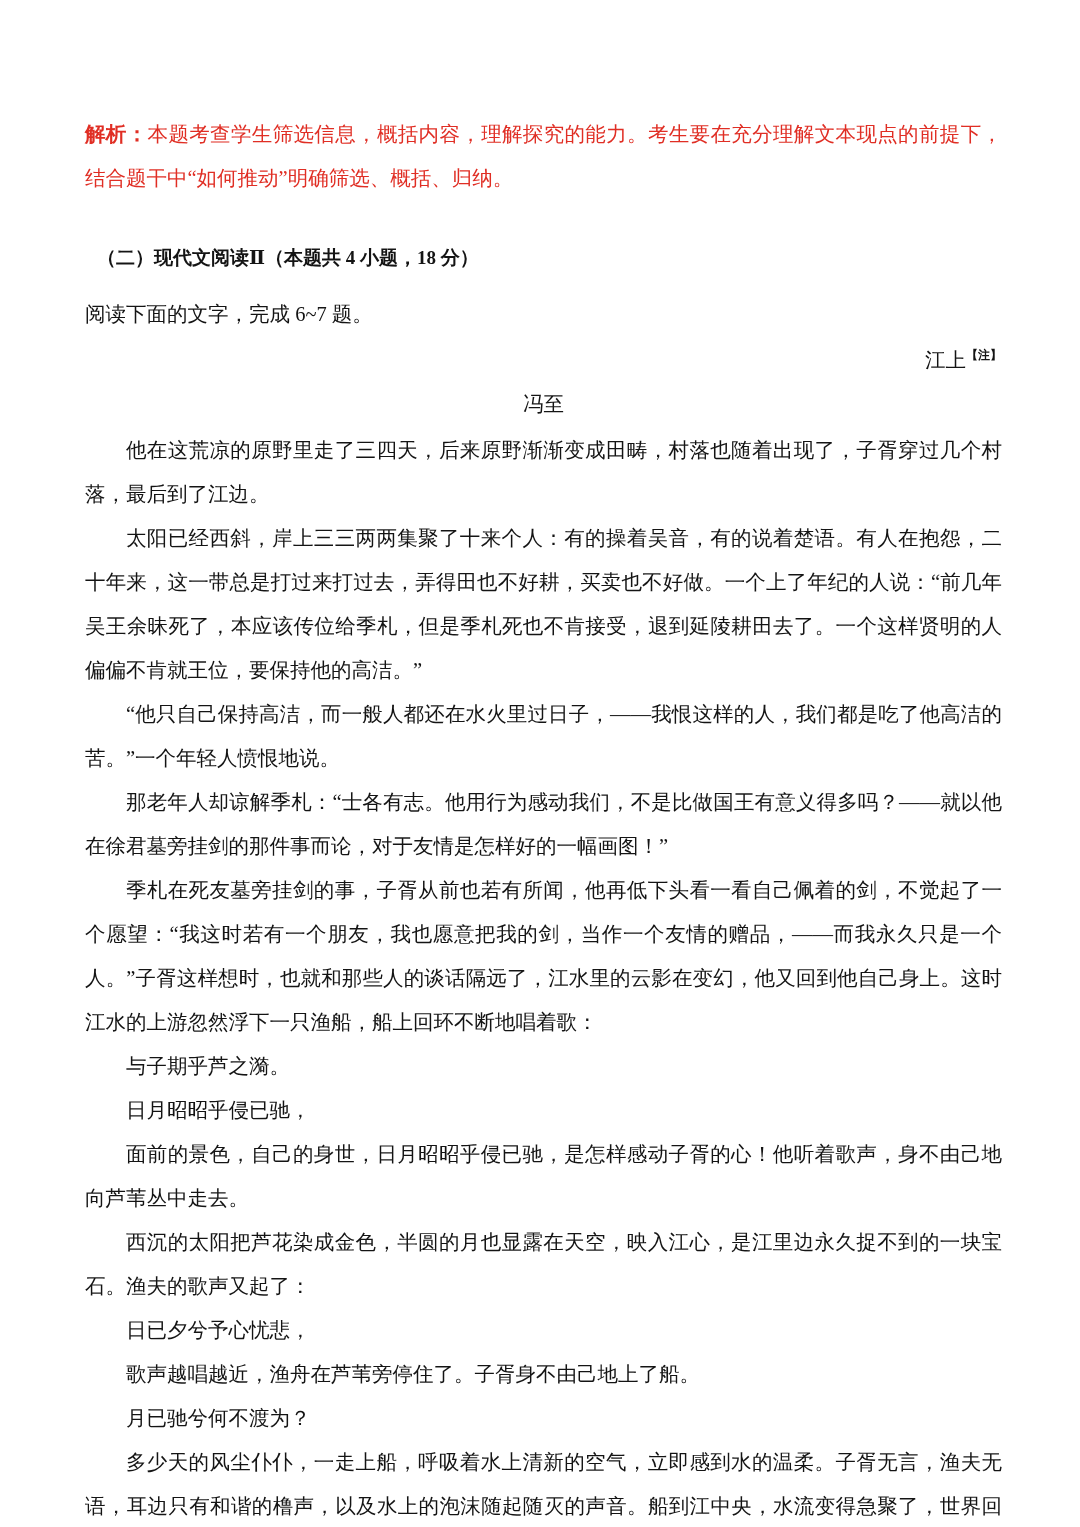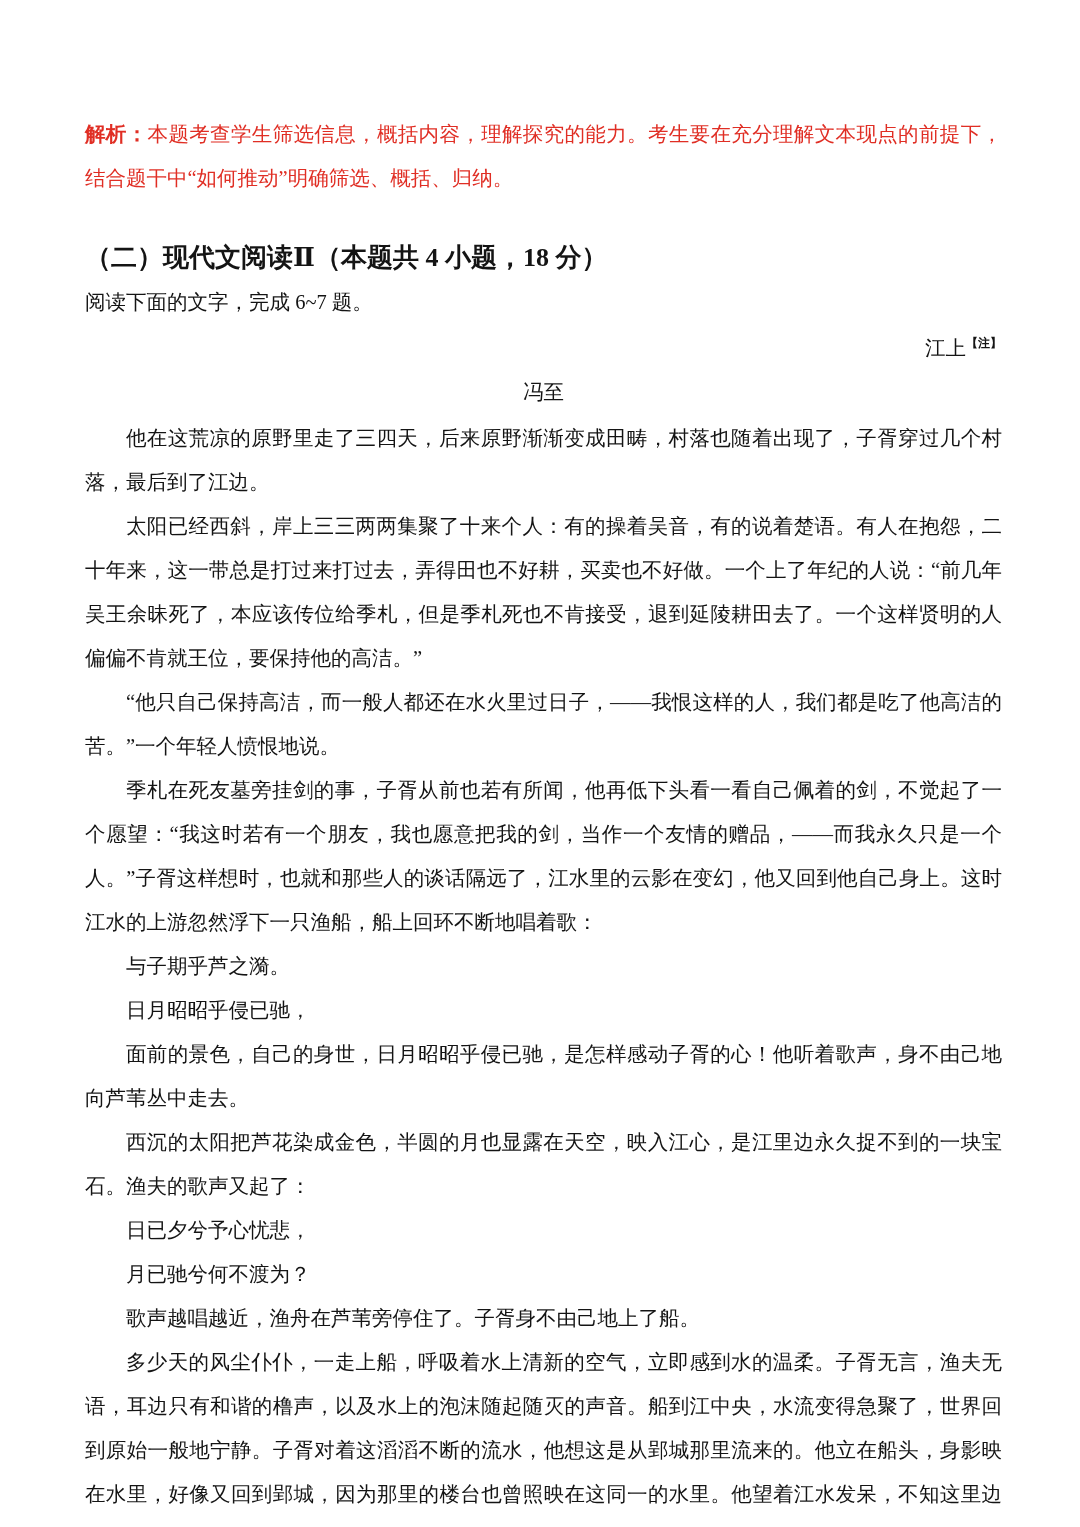--- a/index.html
+++ b/index.html
@@ -8,21 +8,21 @@
     width:1080px; min-height:1527px; box-sizing:border-box;
     margin:0 auto; background:var(--paper);
     padding:112px 78px 70px 85px;
     font-family:"Liberation Serif","DejaVu Serif",serif;
     font-size:20.5px; line-height:44px; color:var(--ink);
     text-align:justify;
   }
   .analysis { margin:0 0 36px 0; color:var(--accent); }
   .analysis .analysis-label { font-weight:bold; }
   .section-heading {
-    margin:0; font-size:26px; font-weight:bold;
+    margin:12px; font-size:19px; font-weight:bold;
     line-height:44px; color:var(--ink); text-align:left;
   }
   .instruction { margin:0; }
   .passage-title { margin:2px 0 0 0; text-align:right; }
   .passage-title sup.note {
     font-weight:bold; font-size:12px; vertical-align:super; line-height:0;
   }
   .passage-author { margin:0 0 2px 0; text-align:center; }
   .para { margin:0; text-indent:2em; }
   .para.song { text-indent:2em; text-align:left; }
@@ -39,24 +39,25 @@
   <p class="instruction">阅读下面的文字，完成 6~7 题。</p>
 
   <p class="passage-title"><span>江上</span><sup class="note">【注】</sup></p>
 
   <p class="passage-author">冯至</p>
 
   <div id="passage-body">
       <p class="para indent">他在这荒凉的原野里走了三四天，后来原野渐渐变成田畴，村落也随着出现了，子胥穿过几个村落，最后到了江边。</p>
       <p class="para indent">太阳已经西斜，岸上三三两两集聚了十来个人：有的操着吴音，有的说着楚语。有人在抱怨，二十年来，这一带总是打过来打过去，弄得田也不好耕，买卖也不好做。一个上了年纪的人说：“前几年吴王余昧死了，本应该传位给季札，但是季札死也不肯接受，退到延陵耕田去了。一个这样贤明的人偏偏不肯就王位，要保持他的高洁。”</p>
       <p class="para indent">“他只自己保持高洁，而一般人都还在水火里过日子，——我恨这样的人，我们都是吃了他高洁的苦。”一个年轻人愤恨地说。</p>
+      <p class="para indent">那老年人却谅解季札：“士各有志。他用行为感动我们，不是比做国王有意义得多吗？——就以他在徐君墓旁挂剑的那件事而论，对于友情是怎样好的一幅画图！”</p>
       <p class="para indent">季札在死友墓旁挂剑的事，子胥从前也若有所闻，他再低下头看一看自己佩着的剑，不觉起了一个愿望：“我这时若有一个朋友，我也愿意把我的剑，当作一个友情的赠品，——而我永久只是一个人。”子胥这样想时，也就和那些人的谈话隔远了，江水里的云影在变幻，他又回到他自己身上。这时江水的上游忽然浮下一只渔船，船上回环不断地唱着歌：</p>
       <p class="para song">与子期乎芦之漪。</p>
       <p class="para song">日月昭昭乎侵已驰，</p>
       <p class="para indent">面前的景色，自己的身世，日月昭昭乎侵已驰，是怎样感动子胥的心！他听着歌声，身不由己地向芦苇丛中走去。</p>
       <p class="para indent">西沉的太阳把芦花染成金色，半圆的月也显露在天空，映入江心，是江里边永久捉不到的一块宝石。渔夫的歌声又起了：</p>
       <p class="para song">日已夕兮予心忧悲，</p>
+      <p class="para indent">歌声越唱越近，渔舟在芦苇旁停住了。子胥身不由己地上了船。</p>
       <p class="para song">月已驰兮何不渡为？</p>
-      <p class="para indent">歌声越唱越近，渔舟在芦苇旁停住了。子胥身不由己地上了船。</p>
       <p class="para indent">多少天的风尘仆仆，一走上船，呼吸着水上清新的空气，立即感到水的温柔。子胥无言，渔夫无语，耳边只有和谐的橹声，以及水上的泡沫随起随灭的声音。船到江中央，水流变得急聚了，世界回到原始一般地宁静。子胥对着这滔滔不断的流水，他想这是从郢城那里流来的。他立在船头，身影映在水里，好像又回到郢城，因为那里的楼台也曾照映在这同一的水里。他望着江水发呆，不知这里边含有多少故乡流离失所的人的眼泪。父亲的、哥哥的尸体无人埋葬，也许早已被人抛入江心；他们得不到祭享的魂灵，想必正在这月夜的江上出没。郢城里的王公们都还在享受眼前的升平，谁知道这时正有一个人在遥远的江上，想把那污秽的城市洗刷一次呢。</p>
     </div>
 
 </div>
 
 </body></html>

